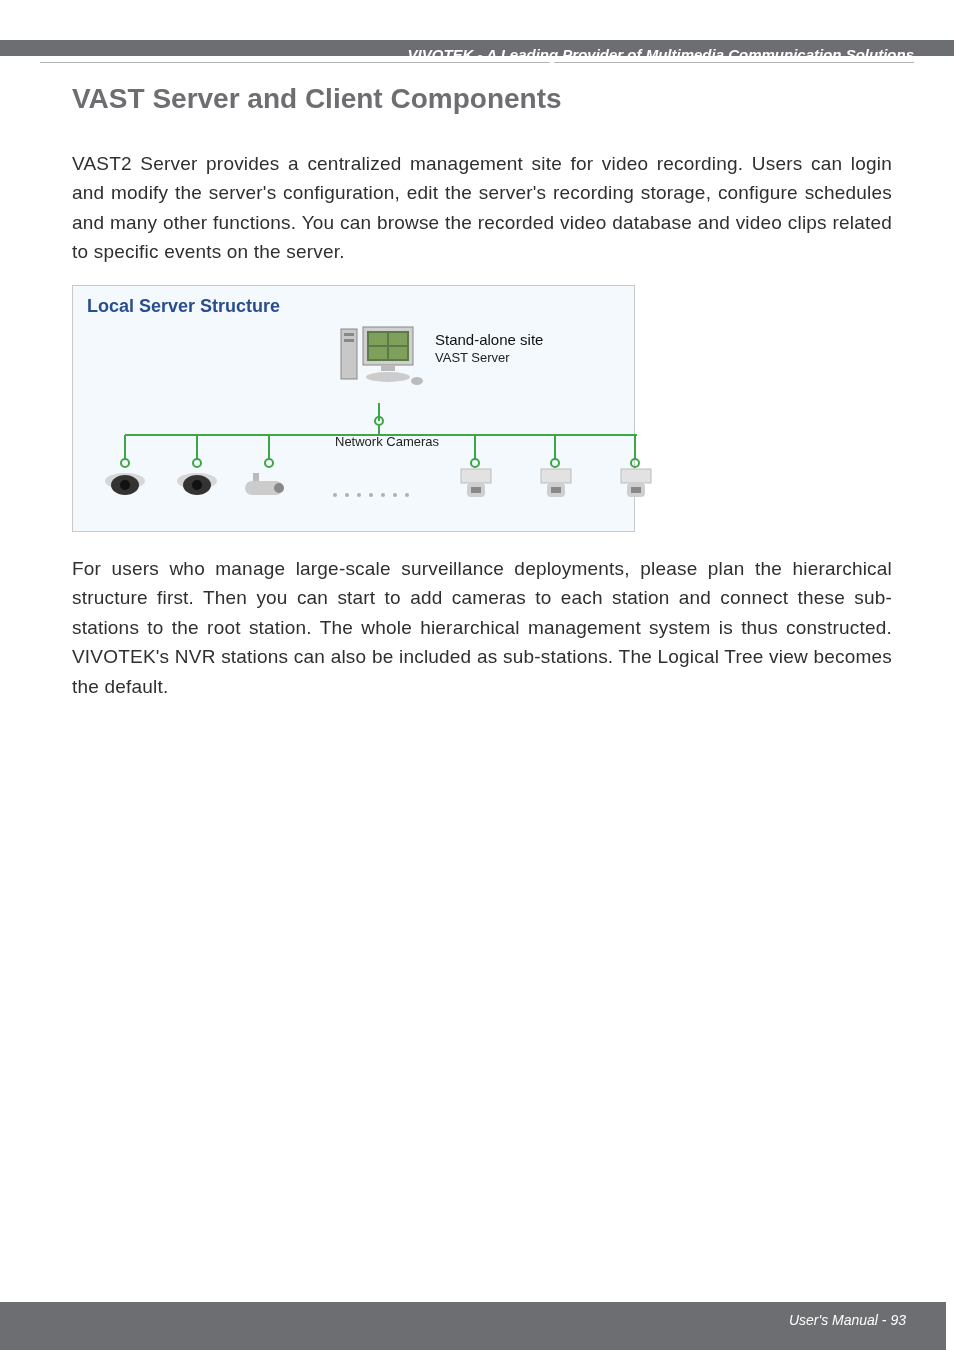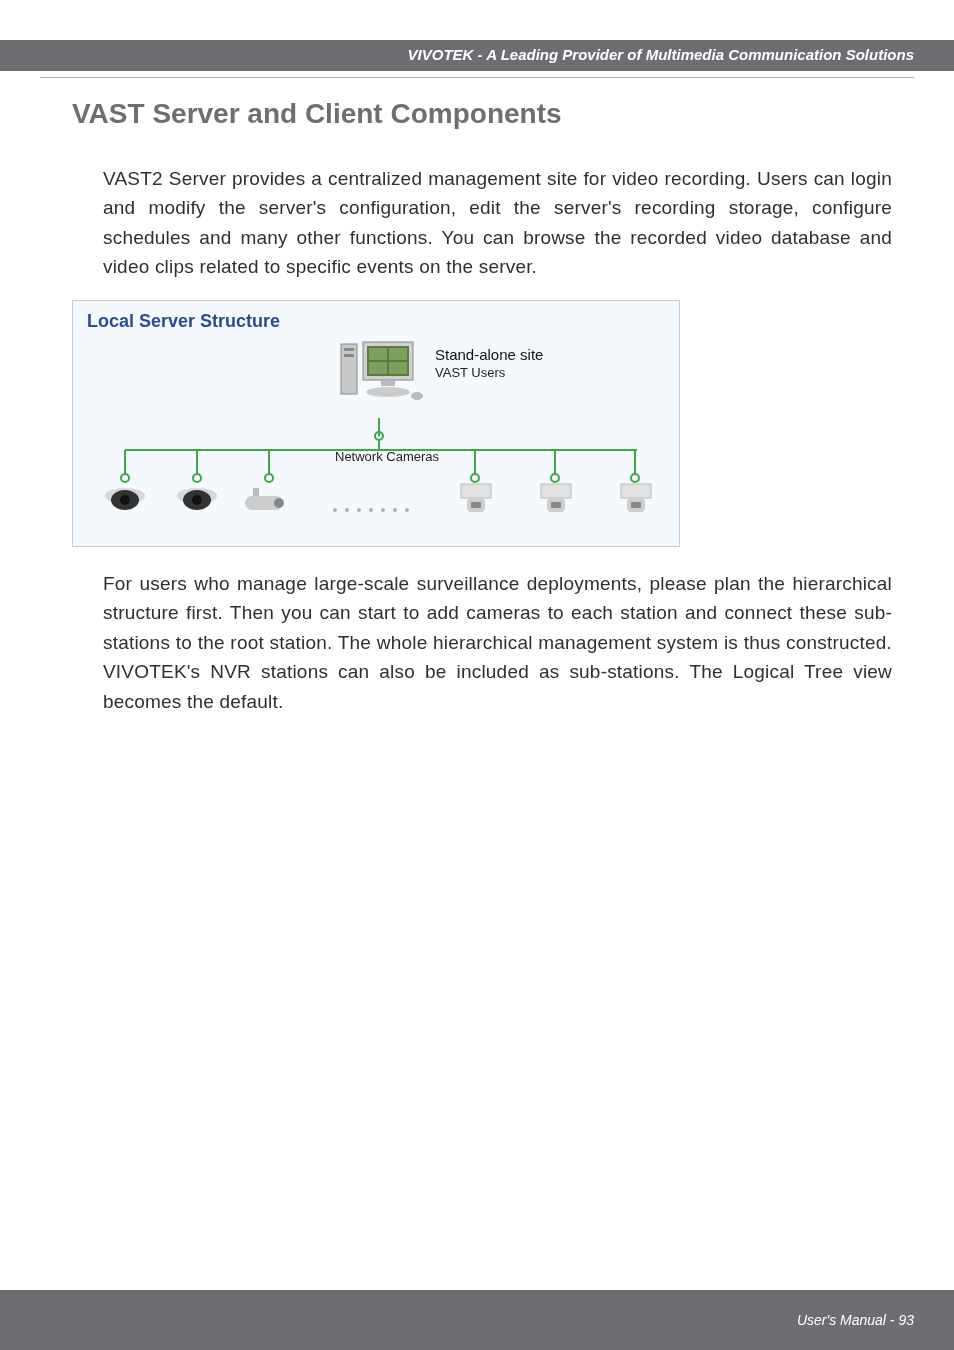--- a/index.html
+++ b/index.html
@@ -1,31 +1,31 @@
 <!DOCTYPE html>
 <html><head>
 <meta charset="utf-8">
 <style>
   * { box-sizing: border-box; margin: 0; padding: 0; }
   html, body { width: 954px; height: 1350px; font-family: Arial, Helvetica, sans-serif; background: #fff; }
   .page { width: 954px; height: 1350px; position: relative; padding: 40px 0 0 0; }
-  .header-band { background: #6d6e71; height: 31px; width: 100%; position: relative; }
+  .header-band { background: #6d6e71; height: 16px; width: 100%; position: relative; }
   .header-text { color: #fff; font-style: italic; font-weight: bold; font-size: 15px; position: absolute; right: 40px; top: 6px; }
   .header-rule { border: none; border-top: 1px solid #b0b0b0; margin: 6px 40px 0 40px; }
   .content { padding: 20px 62px 0 72px; }
   h2.section-title { color: #6d6e71; font-size: 28px; font-weight: bold; margin-bottom: 34px; }
-  p.body-para { font-family: "Segoe UI", "Myriad Pro", Arial, sans-serif; font-size: 19px; color: #2f2f2f; line-height: 1.55; text-align: justify; letter-spacing: 0.2px; margin-bottom: 18px; margin-left: 31px; }
-  .diagram { width: 608px; border: 1px solid #c9c9c9; background: #f4f9fd; padding: 10px 28px 18px 14px; margin: 14px 0 22px 0; position: relative; }
+  p.body-para { font-family: "Segoe UI", "Myriad Pro", Arial, sans-serif; font-size: 19px; color: #2f2f2f; line-height: 1.55; text-align: justify; letter-spacing: 0.2px; margin-bottom: 18px; }
+  .diagram { width: 563px; border: 1px solid #c9c9c9; background: #f4f9fd; padding: 10px 28px 18px 14px; margin: 14px 0 22px 0; position: relative; }
   .diagram-title { color: #2a4d8f; font-weight: bold; font-size: 18px; font-family: Arial, sans-serif; margin-bottom: 6px; }
   .server-row { position: relative; height: 80px; }
   .server-icon { position: absolute; left: 250px; top: 0; width: 90px; height: 70px; }
   .stand-text { position: absolute; left: 348px; top: 8px; font-family: Arial, sans-serif; }
   .stand-text .bold { font-weight: normal; font-size: 15px; color: #111; display: block; }
   .stand-text .sub { font-size: 13px; color: #222; display: block; margin-top: 2px; }
-  .footer-band { background: #6d6e71; position: absolute; bottom: 0; left: 0; right: 0; height: 60px; }
+  .footer-band { background: #6d6e71; position: absolute; bottom: 0; left: 0; right: 8px; height: 48px; }
   .footer-text { color: #fff; font-style: italic; font-size: 14px; position: absolute; right: 40px; bottom: 22px; }
 </style>
 </head>
 <body>
 
 <div class="page">
 
   <div class="header-band">
     <span class="header-text">VIVOTEK - A Leading Provider of Multimedia Communication Solutions</span>
   </div>
@@ -53,21 +53,21 @@
           <rect x="52" y="10" width="18" height="12" fill="#7ea05a"></rect>
           <rect x="32" y="24" width="18" height="12" fill="#7ea05a"></rect>
           <rect x="52" y="24" width="18" height="12" fill="#7ea05a"></rect>
           <rect x="44" y="42" width="14" height="6" fill="#bbb"></rect>
           <ellipse cx="51" cy="54" rx="22" ry="5" fill="#ccc"></ellipse>
 
           <ellipse cx="80" cy="58" rx="6" ry="4" fill="#bbb"></ellipse>
         </svg>
         <div class="stand-text">
           <span class="bold">Stand-alone site</span>
-          <span class="sub">VAST Users</span>
+          <span class="sub">VAST Server</span>
         </div>
       </div>
 
       <svg width="570" height="110" style="display:block;">
 
         <line x1="292" y1="0" x2="292" y2="18" stroke="#3fa648" stroke-width="2"></line>
         <circle cx="292" cy="18" r="4" fill="none" stroke="#3fa648" stroke-width="2"></circle>
 
         <line x1="38" y1="32" x2="550" y2="32" stroke="#3fa648" stroke-width="2"></line>
         <line x1="292" y1="22" x2="292" y2="32" stroke="#3fa648" stroke-width="2"></line>

